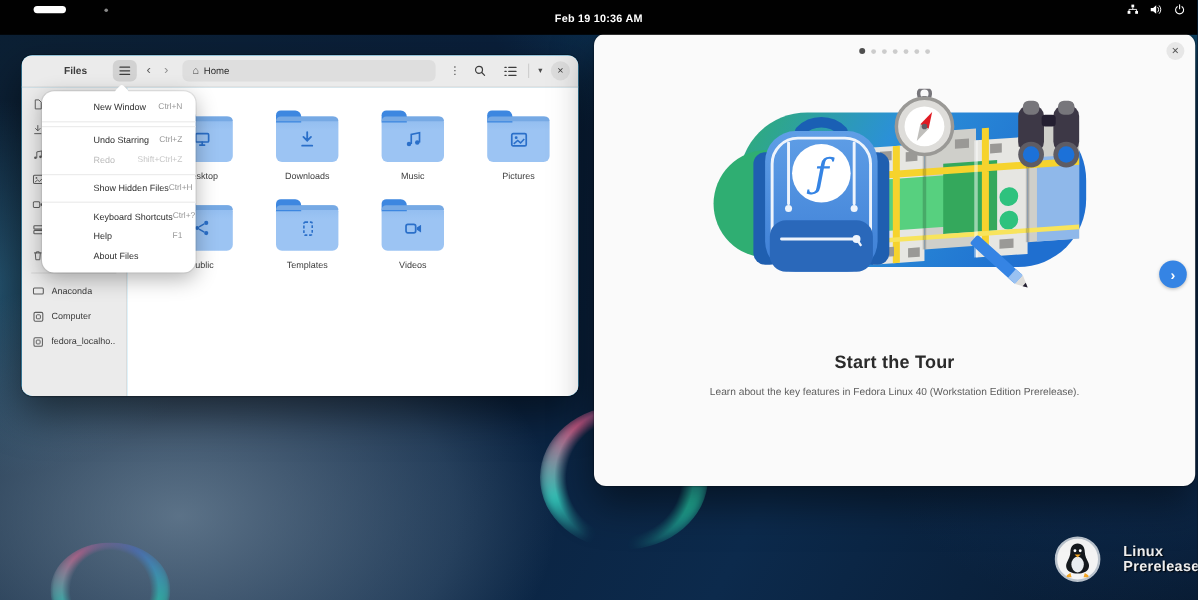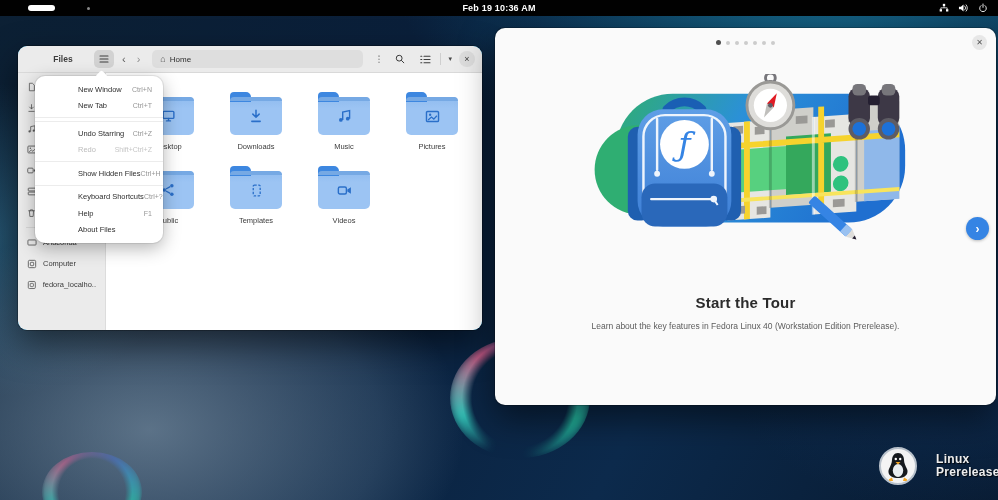--- a/index.html
+++ b/index.html
@@ -17,21 +17,21 @@
   }
   .swirl { position:absolute; border-radius:50%; filter:blur(4px); opacity:.9; z-index:1;
     background:conic-gradient(from 210deg, rgba(0,0,0,0), #35d0c0 12%, #f06292 30%, #4a6fd8 50%, #27d0ae 72%, rgba(0,0,0,0) 90%);
     -webkit-mask-image:radial-gradient(circle, rgba(0,0,0,0) 52%, #000 63%, #000 74%, rgba(0,0,0,0) 82%);
             mask-image:radial-gradient(circle, rgba(0,0,0,0) 52%, #000 63%, #000 74%, rgba(0,0,0,0) 82%);
   }
   .swirl.big   { left:450px; top:338px; width:140px; height:120px; }
   .swirl.small { left:42px;  top:452px; width:100px; height:80px; opacity:.7; }
 
   
-  .topbar { position:absolute; left:0; top:0; width:998px; height:16px; background:#010101; z-index:10;
+  .topbar { position:absolute; left:0; top:0; width:998px; height:29px; background:#010101; z-index:10;
     display:flex; align-items:center; }
   .activities-pill { position:absolute; left:28px; top:5px; width:27px; height:6px; border-radius:3px; background:#ffffff; }
   .workspace-dot { position:absolute; left:87px; top:7px; width:3px; height:3px; border-radius:50%; background:#8a8a8a; }
   .clock { position:absolute; left:0; right:0; text-align:center; color:#ffffff; font-size:9px; font-weight:bold; letter-spacing:.2px; }
   .status-icons { position:absolute; right:10px; top:0; height:16px; display:flex; align-items:center; gap:9px; color:#ffffff; }
   .status-icons svg { display:block; }
 
   
   .files-window { position:absolute; left:18px; top:46px; width:464px; height:284px; z-index:5;
     border-radius:9px; overflow:hidden; background:#0ea5e9;
@@ -328,24 +328,20 @@
         <div class="folder-label">Videos</div>
       </div>
     </div>
   </div>
 
   <div class="menu-popup">
     <div class="menu-tail"></div>
     <div class="menu-row">
       <span class="m-label">New Window</span>
       <span class="m-shortcut">Ctrl+N</span>
-    </div>
-    <div class="menu-row">
-      <span class="m-label">New Tab</span>
-      <span class="m-shortcut">Ctrl+T</span>
     </div>
     <div class="menu-sep"></div>
     <div class="menu-sep"></div>
     <div class="menu-row">
       <span class="m-label">Undo Starring</span>
       <span class="m-shortcut">Ctrl+Z</span>
     </div>
     <div class="menu-row disabled">
       <span class="m-label">Redo</span>
       <span class="m-shortcut">Shift+Ctrl+Z</span>

